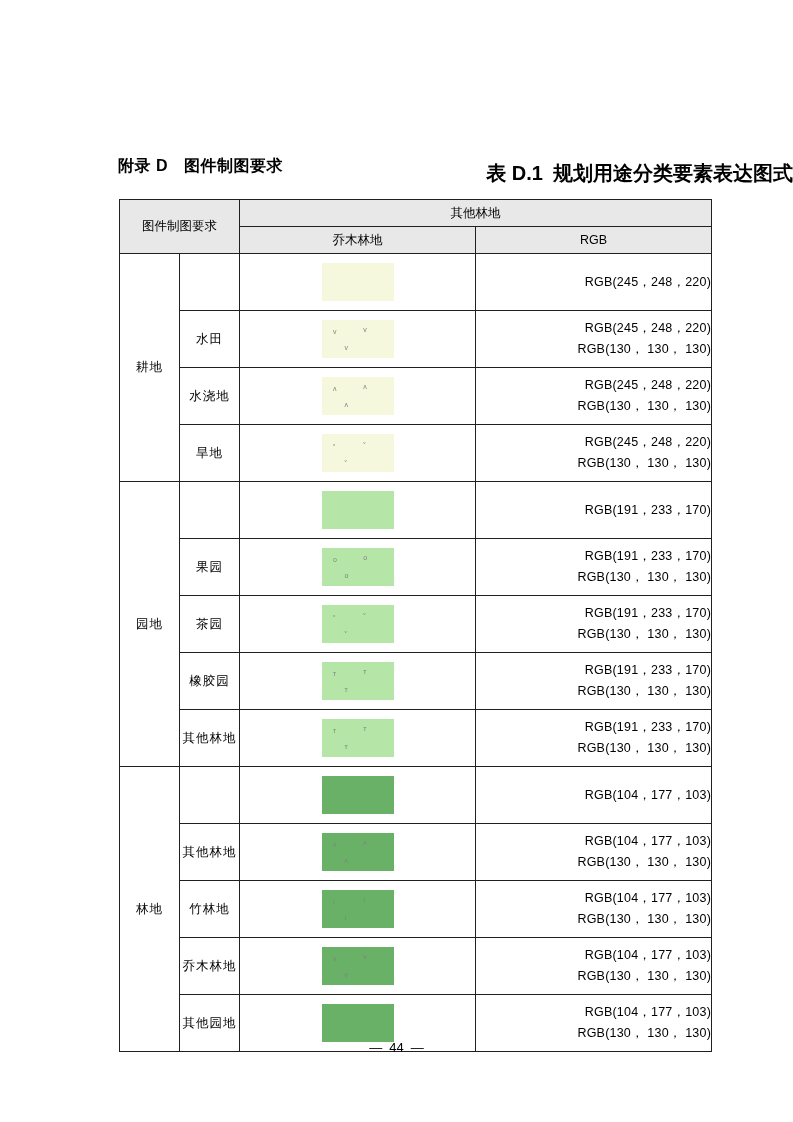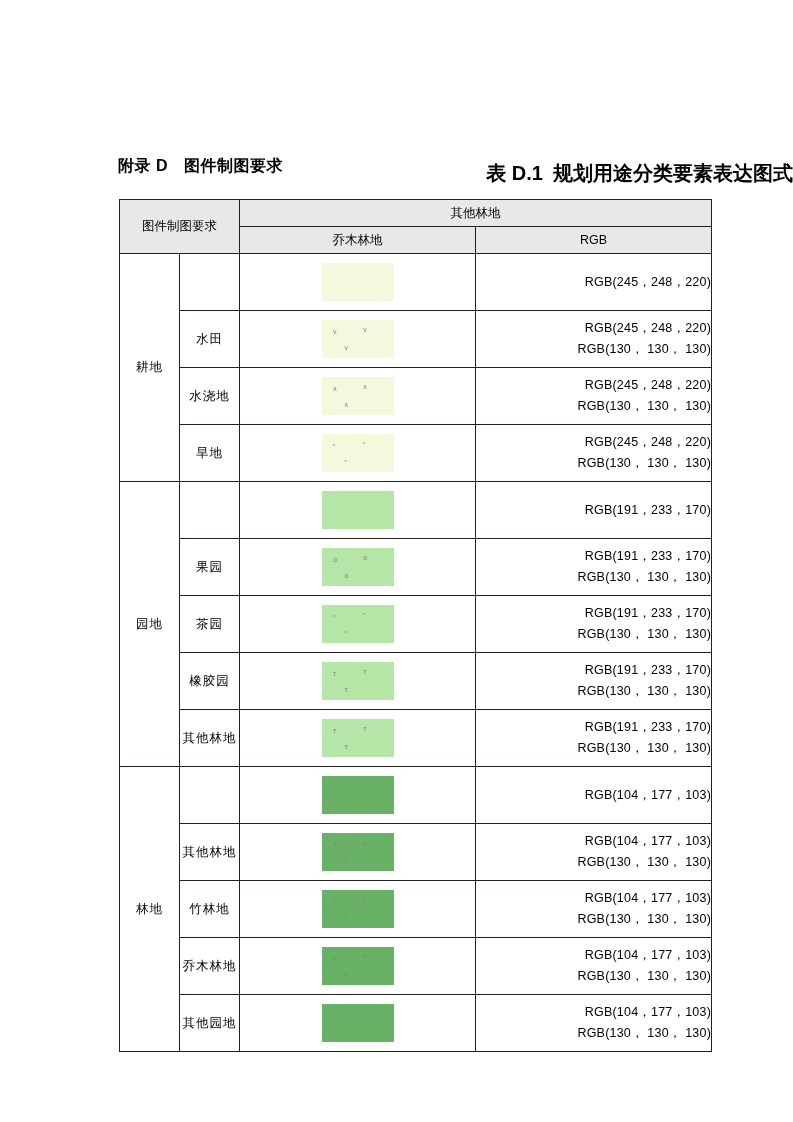--- a/index.html
+++ b/index.html
@@ -362,14 +362,17 @@
             <div class="swatch" style="background: rgb(104, 177, 103);"></div>
           </td>
           <td class="rgb">
             <span class="rgb-line">RGB(104，177，103)</span>
             <span class="rgb-line">RGB(130， 130， 130)</span>
           </td>
         </tr>
       </tbody>
   </table>
 
+  <div class="footer">
+    <span class="dash">—</span><span>44</span><span class="dash">—</span>
+  </div>
 
 </div>
 
 </body></html>

